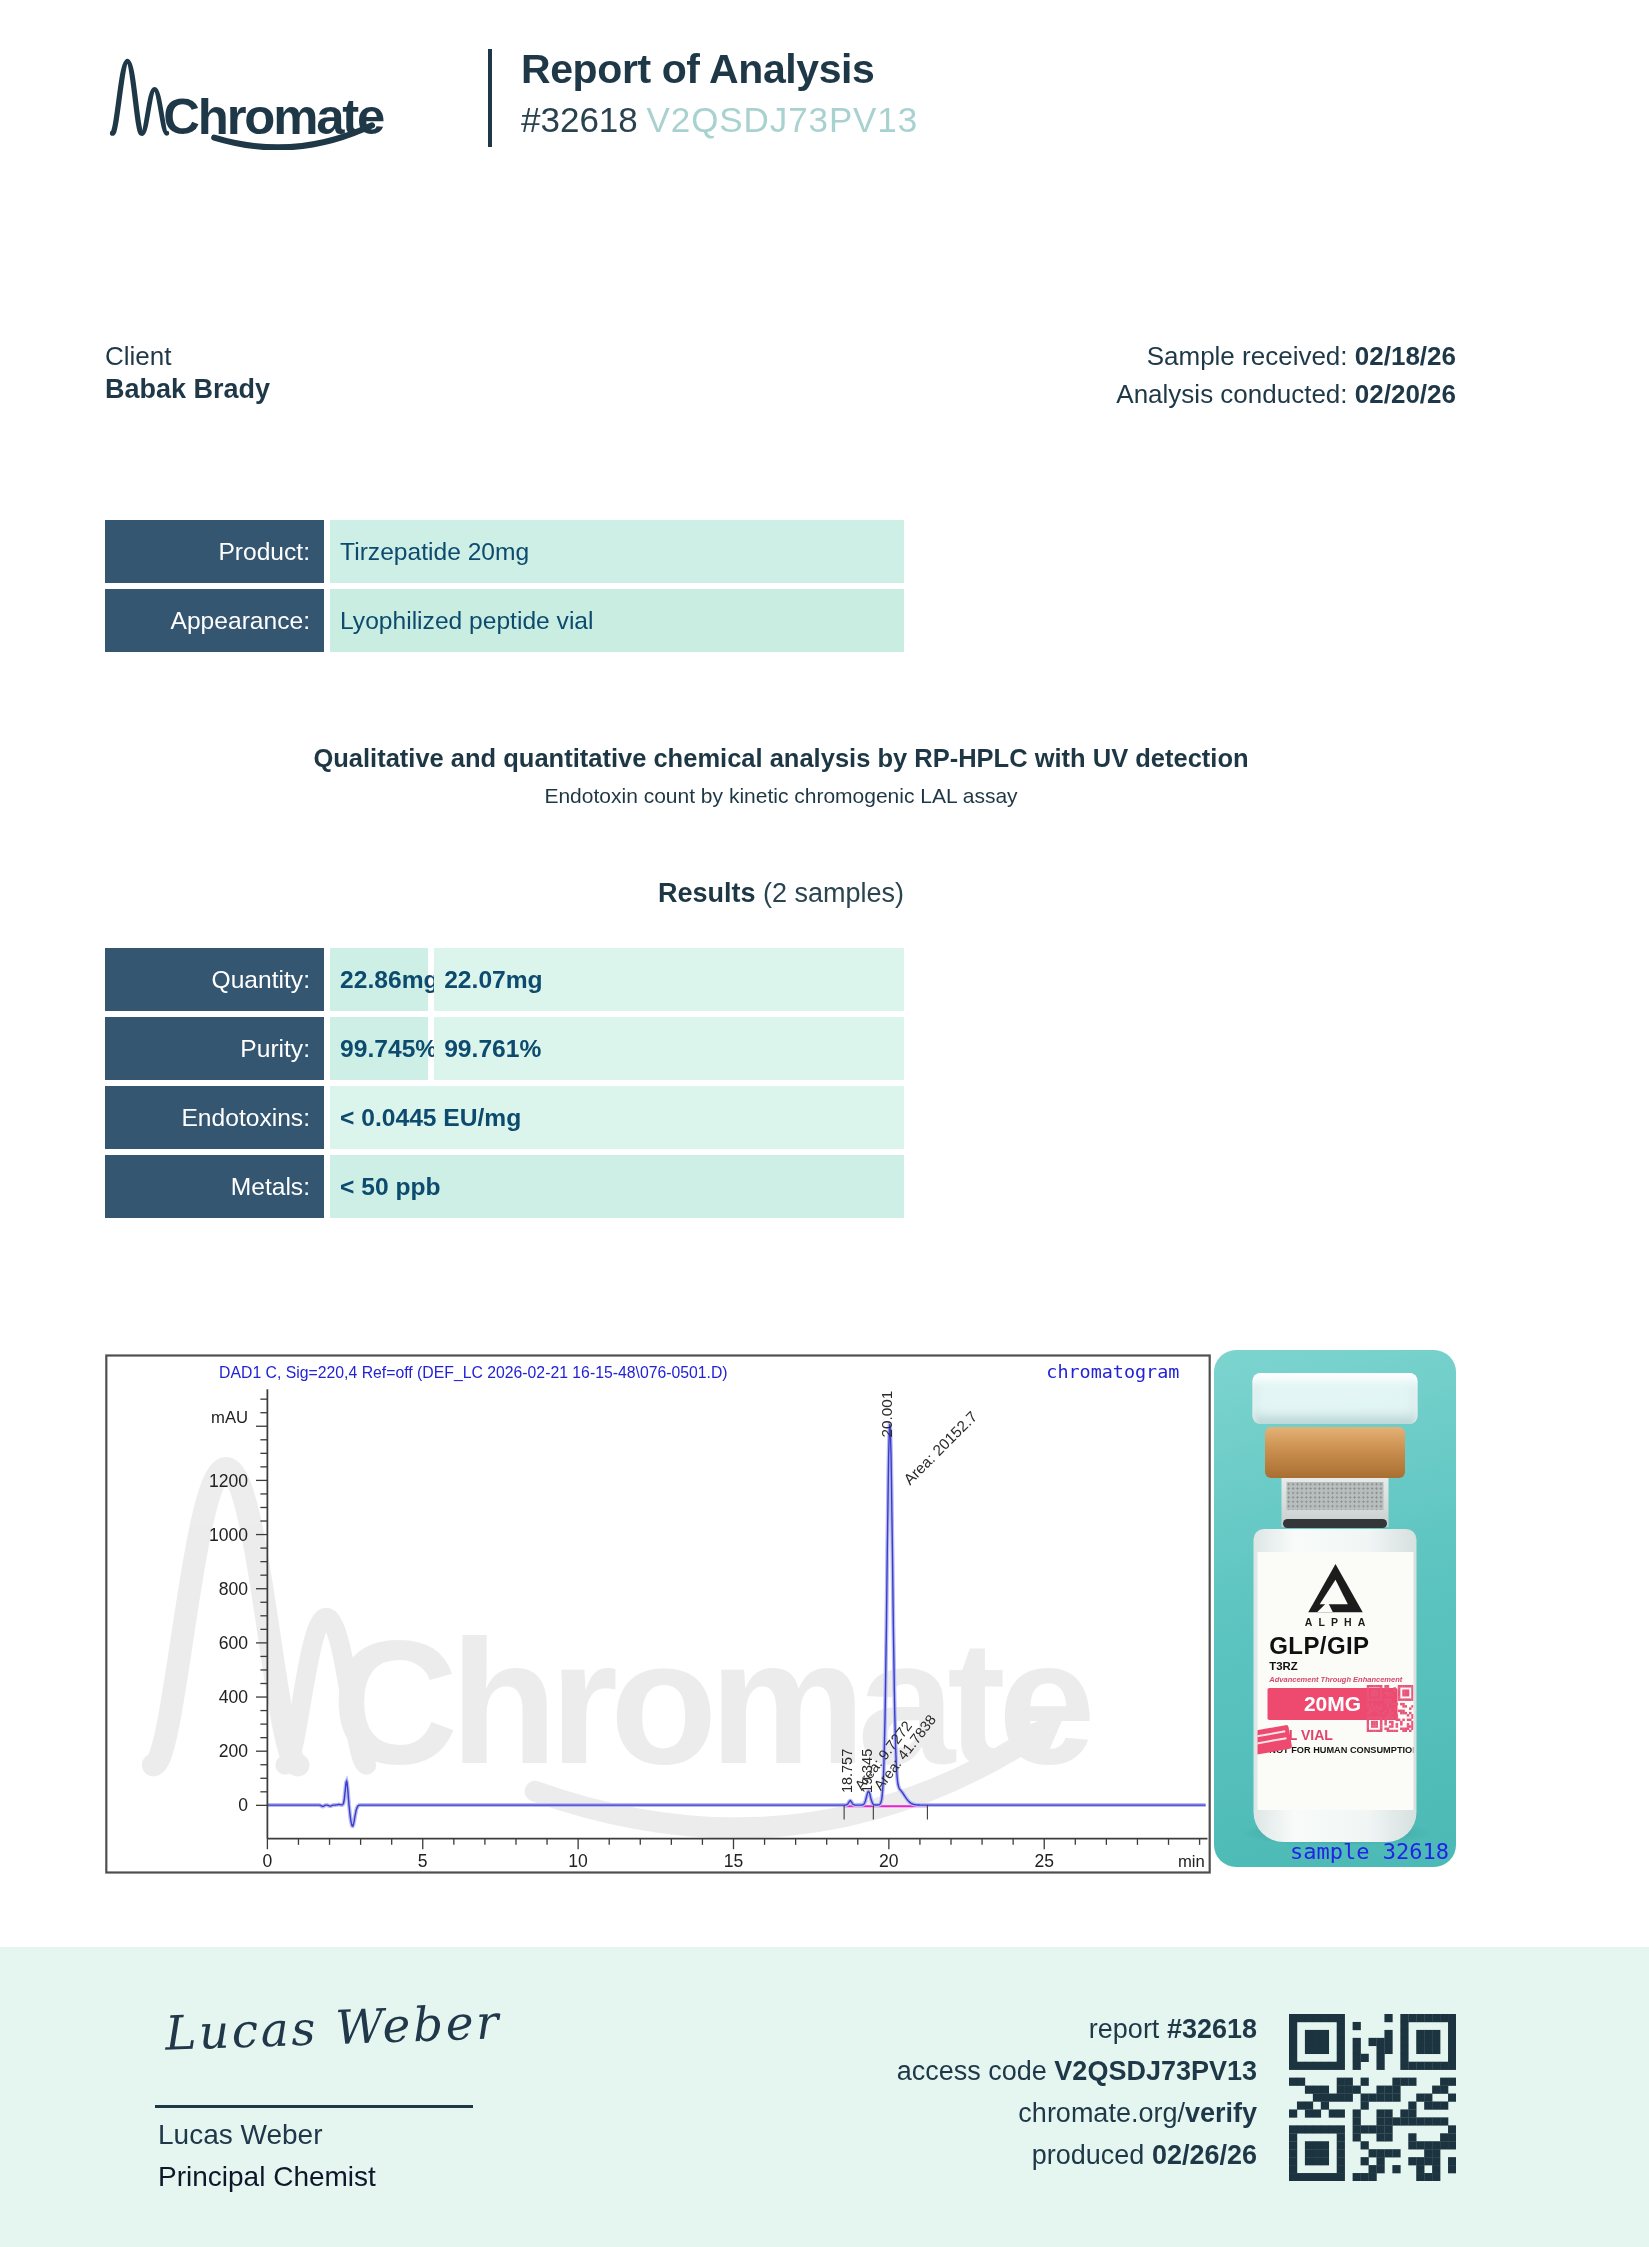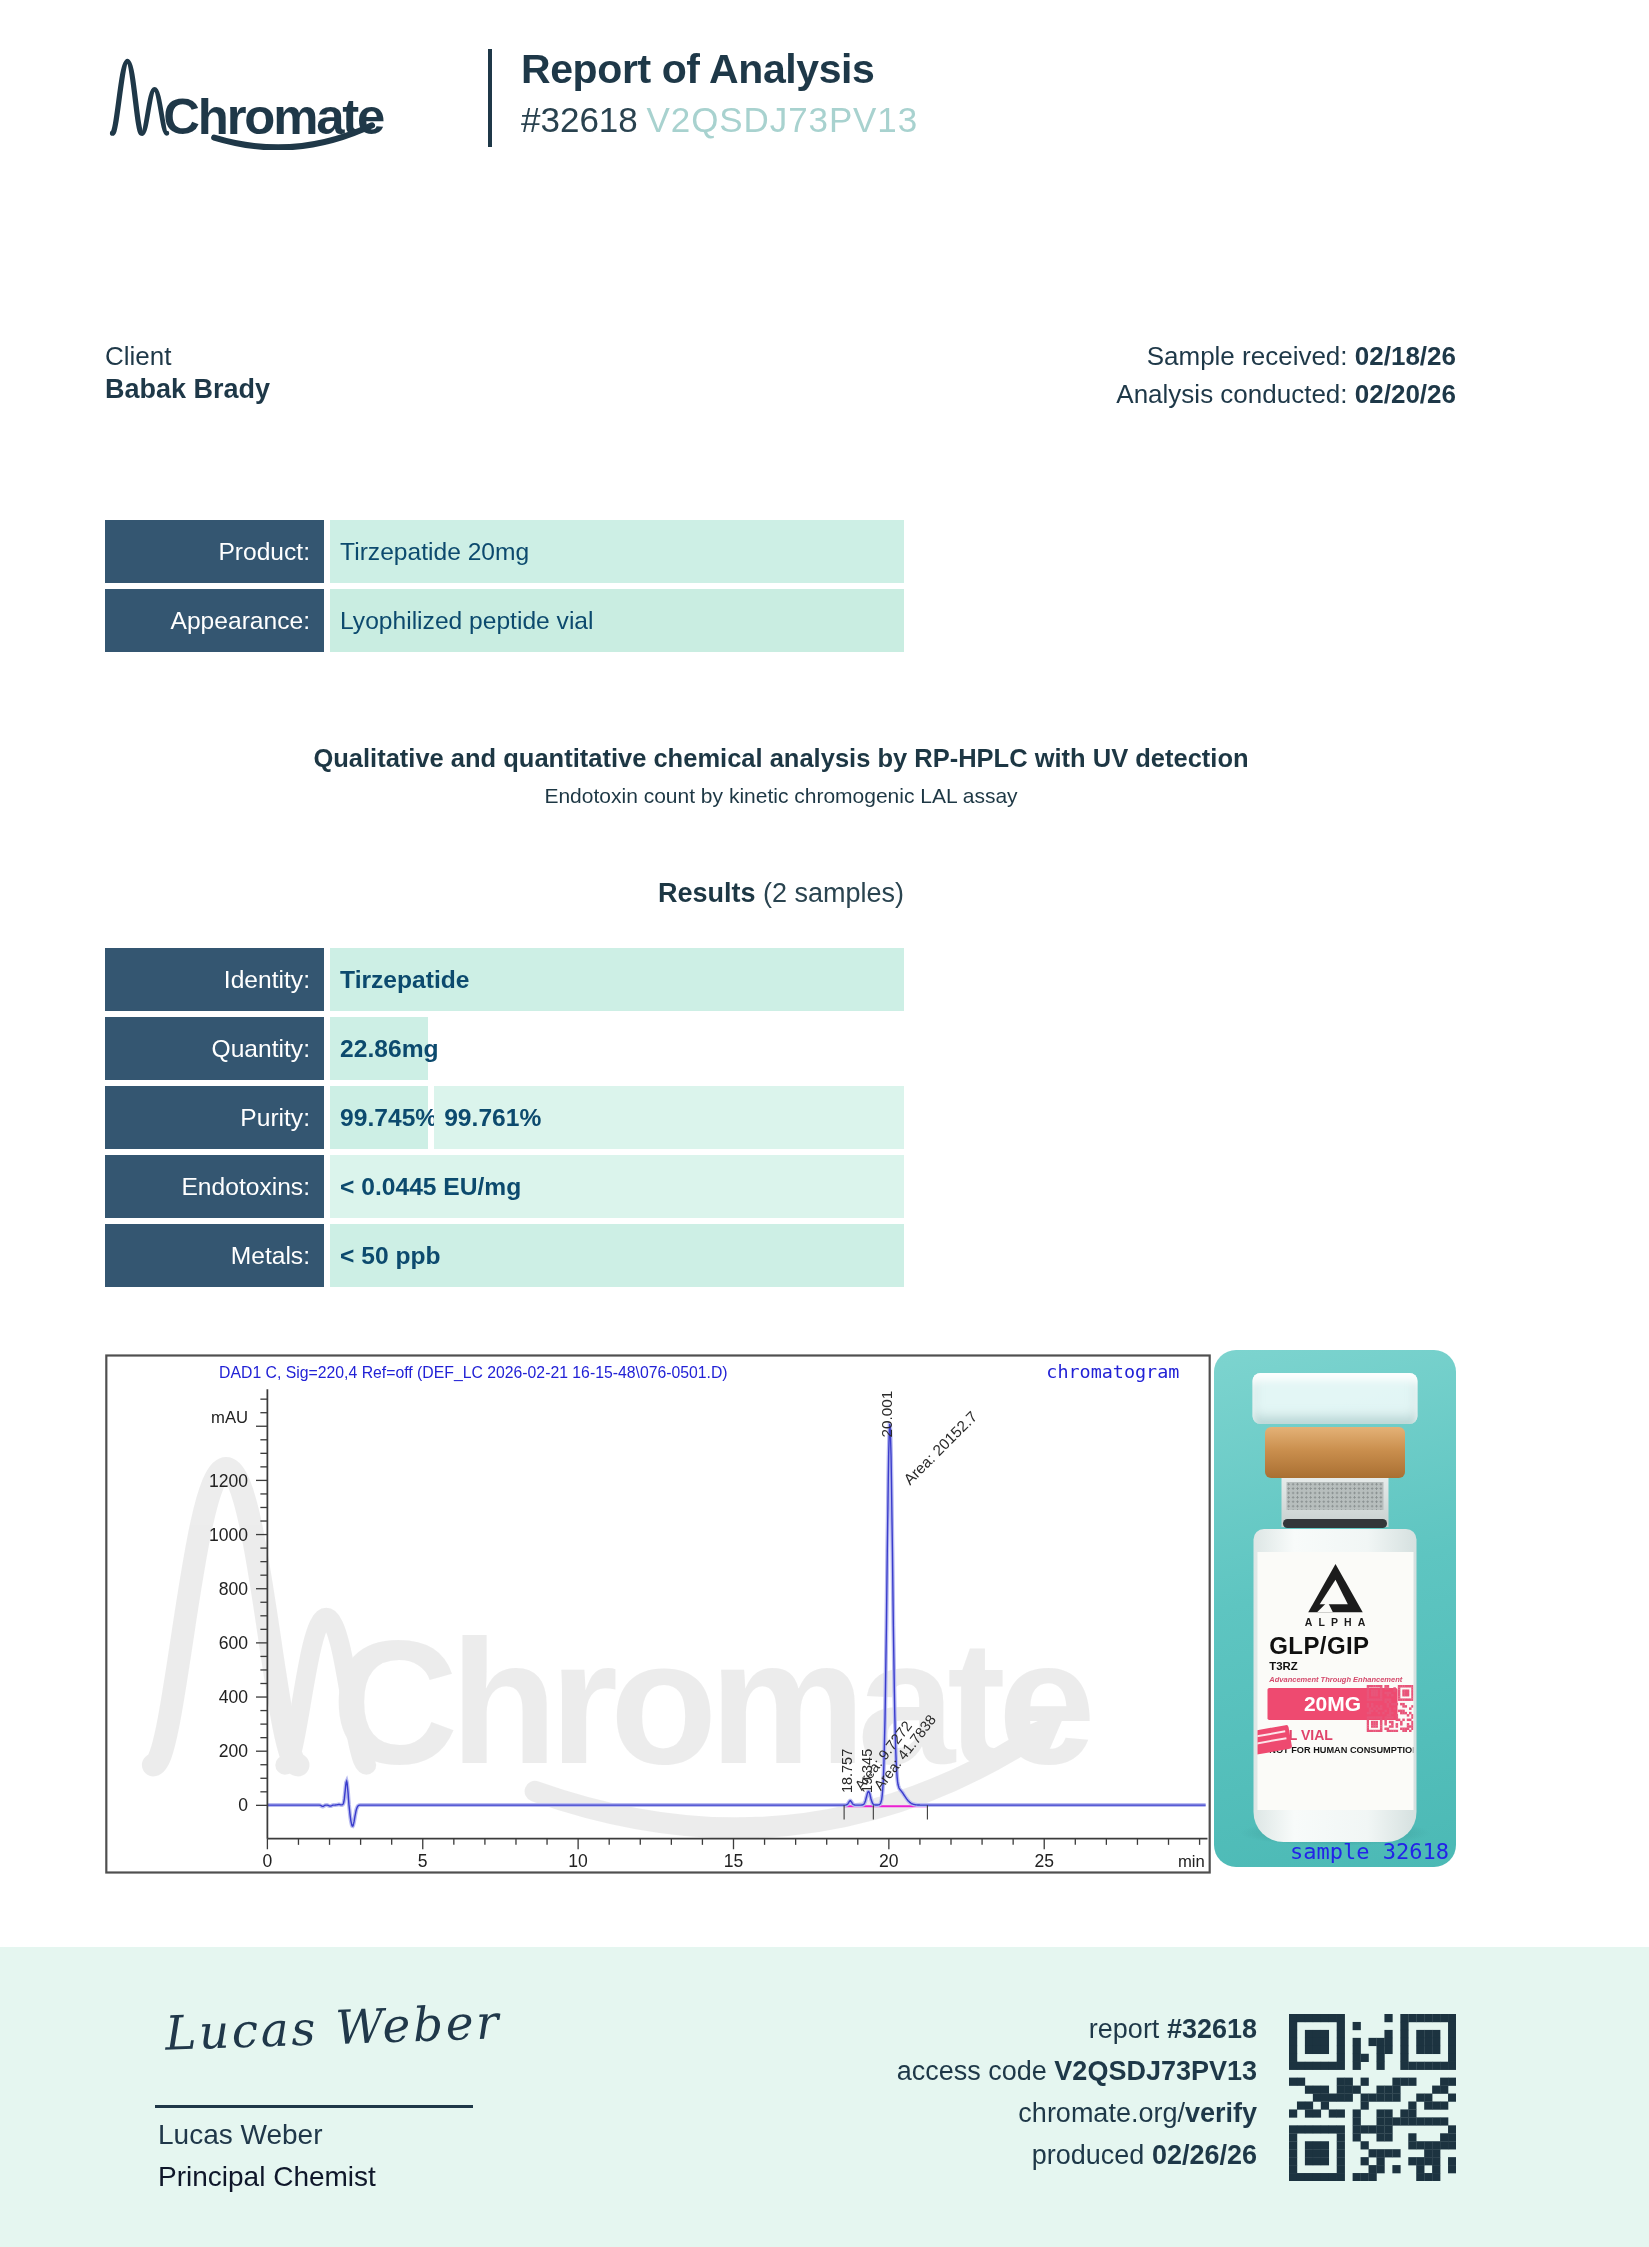--- a/index.html
+++ b/index.html
@@ -131,27 +131,24 @@
 
   <div class="method">
     <div class="l1">Qualitative and quantitative chemical analysis by RP-HPLC with UV detection</div>
     <div class="l2">Endotoxin count by kinetic chromogenic LAL assay</div>
   </div>
 
   <div class="results-heading">
     <span class="h">Results</span><span class="n"> (2 samples)</span>
   </div>
   <div class="rtable">
-    <div class="trow">
-      <div class="tlabel">Identity:</div>
-      <div class="tval strong">Tirzepatide</div>
-    </div>
     <div class="trow two">
       <div class="tlabel">Quantity:</div>
       <div class="tval">22.86mg</div>
+      <div class="tval light">22.07mg</div>
     </div>
     <div class="trow two">
       <div class="tlabel">Purity:</div>
       <div class="tval">99.745%</div>
       <div class="tval light">99.761%</div>
     </div>
     <div class="trow">
       <div class="tlabel">Endotoxins:</div>
       <div class="tval light">&lt; 0.0445 EU/mg</div>
     </div>

